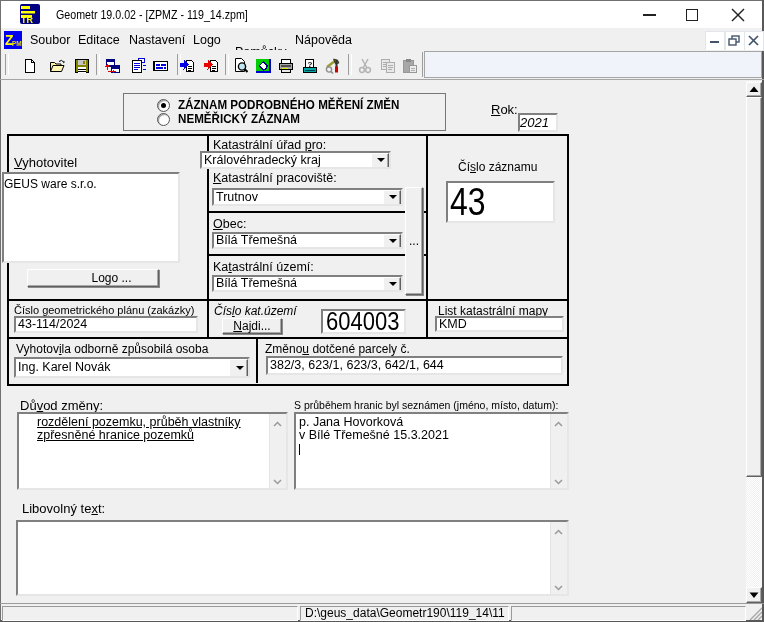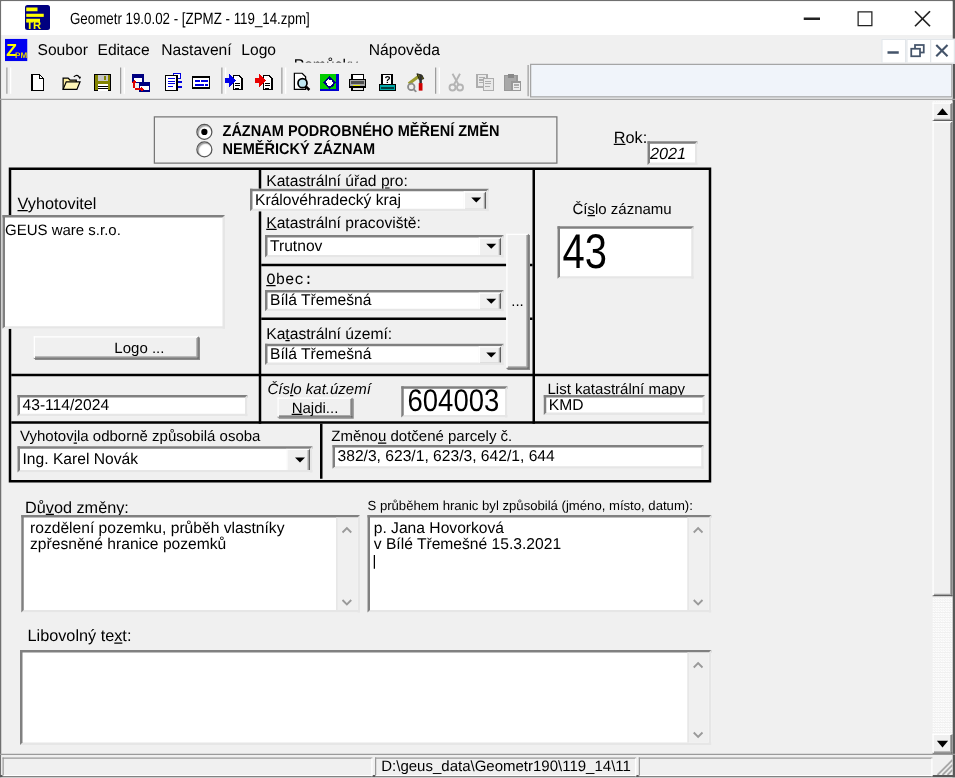--- a/index.html
+++ b/index.html
@@ -232,33 +232,34 @@
   <div class="blk" style="left:9px;top:337px;width:558px;height:2px;"></div>
   <div class="blk" style="left:207px;top:136px;width:2px;height:203px;"></div>
   <div class="blk" style="left:426px;top:136px;width:2px;height:203px;"></div>
   <div class="blk" style="left:256px;top:339px;width:2px;height:44px;"></div>
   <div class="blk" style="left:209px;top:211px;width:217px;height:2px;"></div>
   <div class="blk" style="left:209px;top:254px;width:217px;height:2px;"></div>
 
   <div class="lab" style="left:14px;top:156px;font-size:13px;"><u>V</u>yhotovitel</div>
   <div class="in" style="left:2px;top:172px;width:174px;height:84px;text-align:left;padding-top:3px;font-size:12px;">GEUS ware s.r.o.</div>
   <div class="btn" style="left:27px;top:269px;width:93px;height:16px;line-height:16px;padding-left:37px;">Logo ...</div>
+  <div class="lab" style="left:14px;top:304px;font-size:11px;">Číslo <u>g</u>eometrického plánu (zakázky)</div>
   <div class="in" style="left:14px;top:316px;width:178px;height:13px;font-size:12.5px;line-height:13px;padding-left:2px;">43-114/2024</div>
 
   <div class="lab" style="left:213px;top:139px;font-size:12.5px;">Katastrální úřad <u>p</u>ro:</div>
   <div class="in" style="left:200px;top:151px;width:185px;height:14px;font-size:12.5px;line-height:14px;padding-left:2px;">Královéhradecký kraj
     <div class="cbtn" style="right:0;top:0;width:16px;height:14px;"></div>
     <div class="tri" style="right:4px;top:5px;"></div>
   </div>
   <div class="lab" style="left:213px;top:172px;font-size:12.5px;"><u>K</u>atastrální pracoviště:</div>
   <div class="in" style="left:212px;top:188px;width:185px;height:14px;font-size:12.5px;line-height:14px;padding-left:2px;">Trutnov
     <div class="cbtn" style="right:0;top:0;width:16px;height:14px;"></div>
     <div class="tri" style="right:4px;top:5px;"></div>
   </div>
-  <div class="lab" style="left:213px;top:218px;font-size:12.5px;font-family:Liberation Mono, monospace;"><u>O</u>bec:</div>
+  <div class="lab" style="left:213px;top:218px;font-size:12.5px;"><u>O</u>bec:</div>
   <div class="in" style="left:212px;top:232px;width:185px;height:13px;font-size:12.5px;line-height:13px;padding-left:2px;">Bílá Třemešná
     <div class="cbtn" style="right:0;top:0;width:16px;height:13px;"></div>
     <div class="tri" style="right:4px;top:4.5px;"></div>
   </div>
   <div class="lab" style="left:213px;top:261px;font-size:12.5px;">Ka<u>t</u>astrální území:</div>
   <div class="in" style="left:212px;top:275px;width:185px;height:13px;font-size:12.5px;line-height:13px;padding-left:2px;">Bílá Třemešná
     <div class="cbtn" style="right:0;top:0;width:16px;height:13px;"></div>
     <div class="tri" style="right:4px;top:4.5px;"></div>
   </div>
   <div class="btn" style="left:405px;top:187px;width:16px;height:106px;line-height:106px;">...</div>
@@ -275,31 +276,31 @@
   <div class="lab" style="left:16px;top:343px;font-size:12px;">Vyhotov<u>i</u>la odborně způsobilá osoba</div>
   <div class="in" style="left:14px;top:357px;width:230px;height:17px;font-size:12.5px;line-height:17px;padding-left:2px;">Ing. Karel Novák
     <div class="cbtn" style="right:0;top:0;width:17px;height:17px;"></div>
     <div class="tri" style="right:4px;top:7px;"></div>
   </div>
   <div class="lab" style="left:265px;top:343px;font-size:12px;">Změno<u>u</u> dotčené parcely č.</div>
   <div class="in" style="left:266px;top:356px;width:291px;height:15px;font-size:12.5px;line-height:15px;padding-left:2px;">382/3, 623/1, 623/3, 642/1, 644</div>
 
   <div class="lab" style="left:20px;top:399px;font-size:13px;">Dů<u>v</u>od změny:</div>
   <div class="ta" style="left:17px;top:412px;width:267px;height:74px;">
-    <div class="abs" style="left:5px;top:2px;">rozdělení pozemku, průběh vlastníky<br>zpřesněné hranice pozemků</div>
+    <div class="abs" style="left:18px;top:2px;text-decoration:underline;">rozdělení pozemku, průběh vlastníky<br>zpřesněné hranice pozemků</div>
     <div class="tsb">
       <svg class="chev" style="top:6px;" width="11" height="8">
           <path d="M2 6 L5.5 2.5 L9 6" fill="none" stroke="#9a9a9a" stroke-width="1.5"></path>
         </svg>
       <svg class="chev" style="bottom:2px;" width="11" height="8">
           <path d="M2 2 L5.5 5.5 L9 2" fill="none" stroke="#9a9a9a" stroke-width="1.5"></path>
         </svg>
     </div>
   </div>
-  <div class="lab" style="left:294px;top:399px;font-size:10.5px;">S průběhem hranic byl způsobilá (jméno, místo, datum):</div>
+  <div class="lab" style="left:294px;top:399px;font-size:10.5px;">S průběhem hranic byl seznámen (jméno, místo, datum):</div>
   <div class="ta" style="left:294px;top:412px;width:271px;height:74px;">
     <div class="abs" style="left:3px;top:2px;">p. Jana Hovorková<br>v Bílé Třemešné 15.3.2021</div>
     <div class="abs" style="left:3px;top:30px;width:1px;height:11px;background:#000;"></div>
     <div class="tsb">
       <svg class="chev" style="top:6px;" width="11" height="8">
           <path d="M2 6 L5.5 2.5 L9 6" fill="none" stroke="#9a9a9a" stroke-width="1.5"></path>
         </svg>
       <svg class="chev" style="bottom:2px;" width="11" height="8">
           <path d="M2 2 L5.5 5.5 L9 2" fill="none" stroke="#9a9a9a" stroke-width="1.5"></path>
         </svg>

